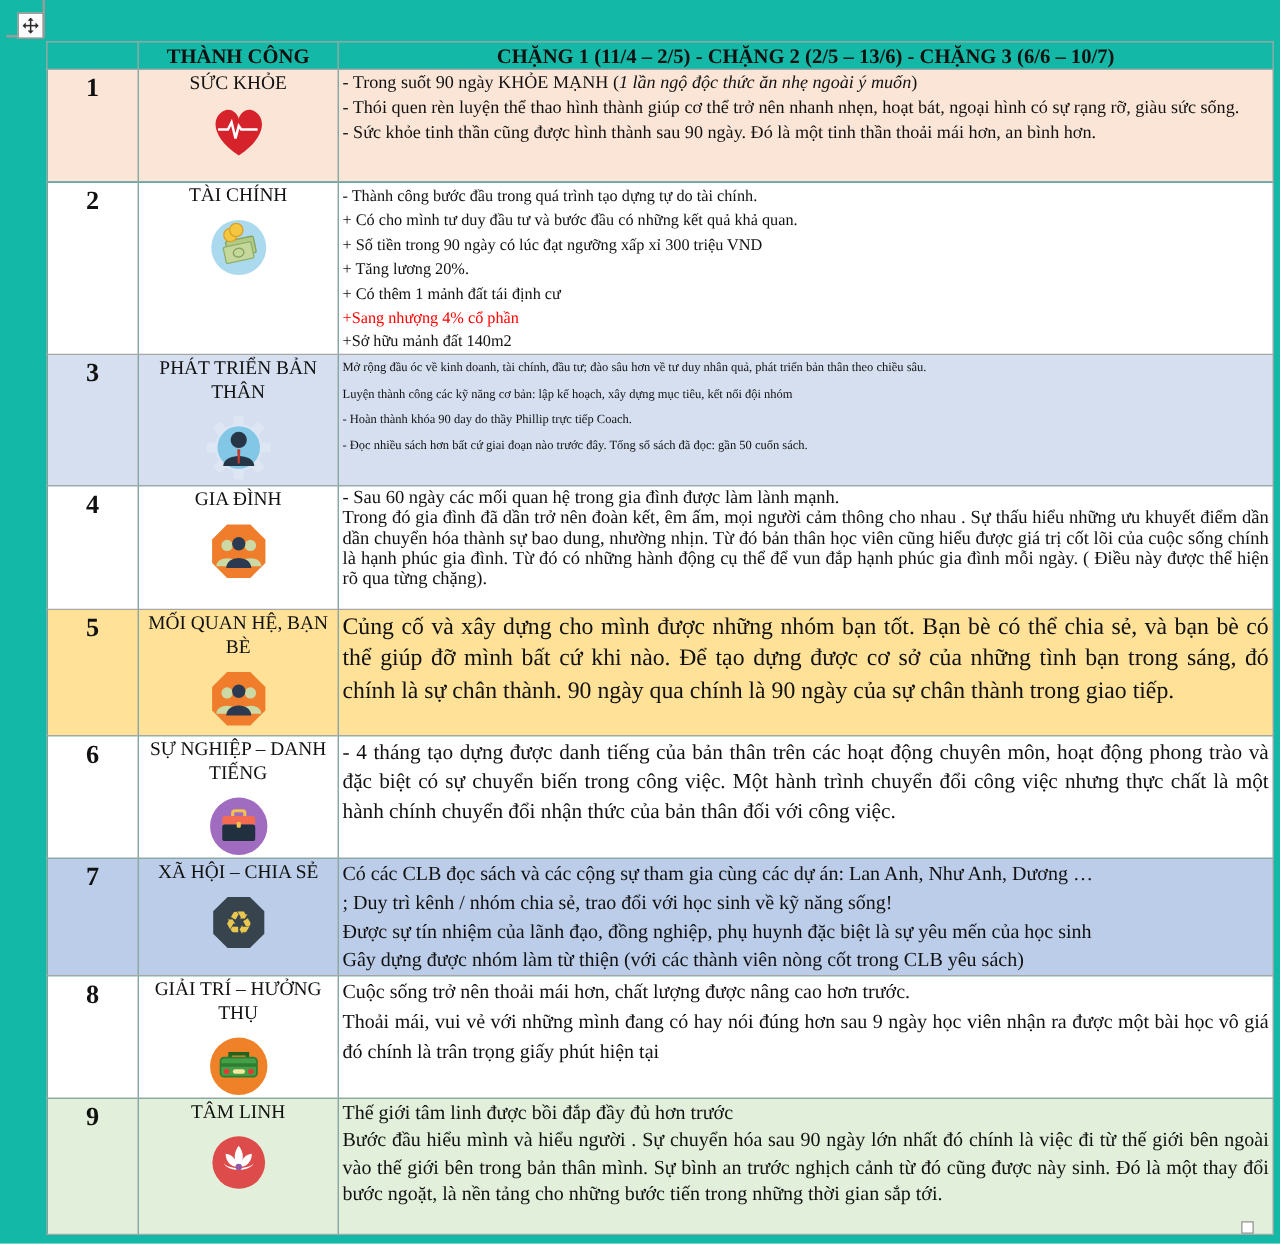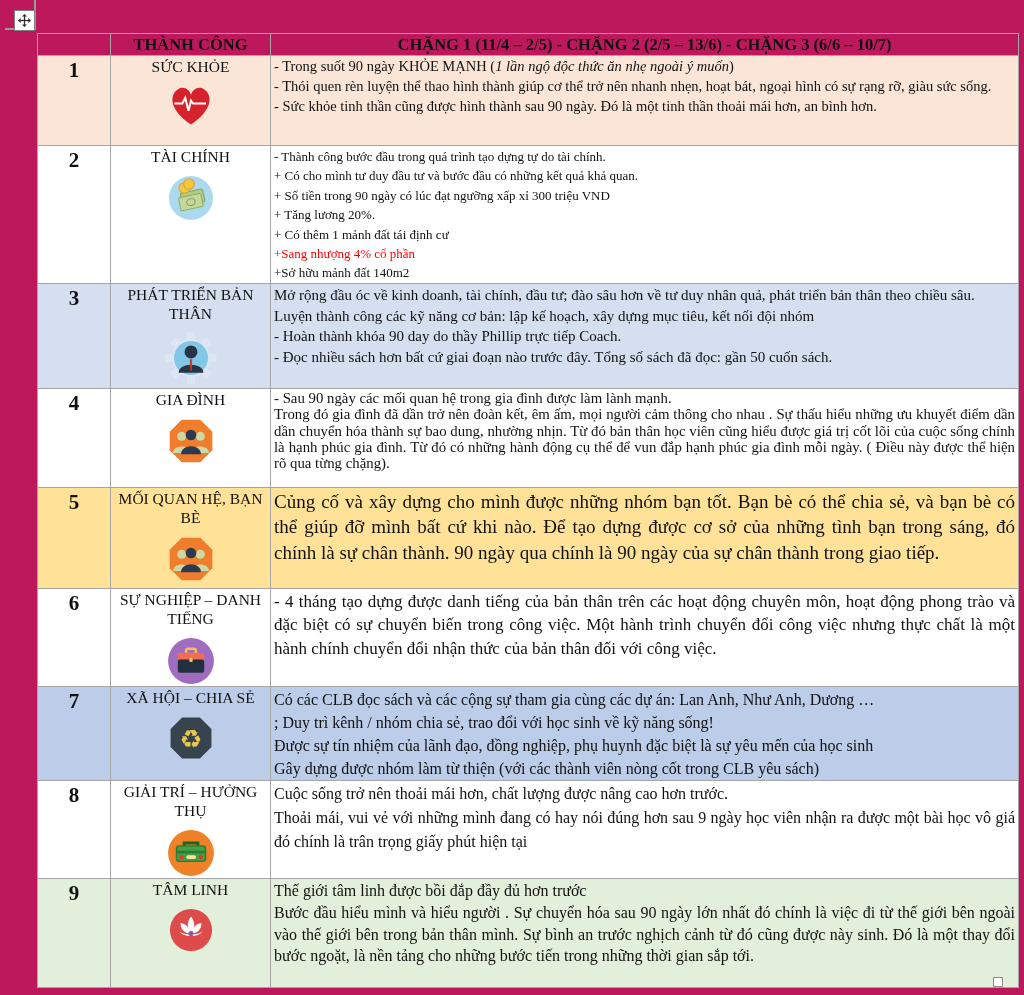--- a/index.html
+++ b/index.html
@@ -1,16 +1,16 @@
 <!DOCTYPE html>
 <html><head>
 <meta charset="utf-8">
 <style>
   html,body{margin:0;padding:0;background:#fff;}
-  #page{position:relative;width:1024px;height:995px;background:#be185d;overflow:hidden;
+  #page{position:relative;width:1024px;height:995px;background:#14b8a6;overflow:hidden;
         font-family:"Liberation Serif","DejaVu Serif",serif;color:#111;}
   
   .vmark{position:absolute;left:34px;top:0;width:2px;height:30px;background:#9a9a9a;}
   .hmark{position:absolute;left:5px;top:28px;width:30px;height:2px;background:#9a9a9a;}
   
   .move-handle{position:absolute;left:14px;top:10px;width:19px;height:19px;background:#fbfbfb;
                border:1px solid #7f7f7f;display:flex;align-items:center;justify-content:center;cursor:move;}
   
   .resize-handle{position:absolute;left:993px;top:977px;width:8px;height:8px;background:#fff;
                  border:1px solid #8f8f8f;cursor:nwse-resize;}
@@ -22,21 +22,21 @@
   td.num{text-align:center;font-weight:bold;font-size:21px;line-height:26px;padding-top:1px;}
   td.cat{text-align:center;font-weight:normal;font-size:15.5px;line-height:19px;padding-top:1px;}
   td.desc{padding:1px 3px 0 3px;}
   td.desc p{margin:0;}
   .icon{display:block;margin:8px auto 0 auto;}
   .j{text-align:justify;}
   .red{color:#ff0000;}
   
   tr.r1{height:90px;}  tr.r1 .desc{font-size:14.5px;line-height:19.8px;}
   tr.r2{height:138px;} tr.r2 .desc{font-size:13px;line-height:19.4px;}
-  tr.r3{height:105px;} tr.r3 .desc{font-size:15px;line-height:20.5px;}
+  tr.r3{height:105px;} tr.r3 .desc{font-size:10px;line-height:20.5px;}
   tr.r4{height:99px;}  tr.r4 .desc{font-size:14.8px;line-height:16.3px;}
   tr.r5{height:101px;} tr.r5 .desc{font-size:19px;line-height:25.4px;}
   tr.r6{height:94px;}  tr.r6 .desc{font-size:17px;line-height:23.4px;}
   tr.r7{height:93px;}  tr.r7 .desc{font-size:16px;line-height:23px;}
   tr.r8{height:91px;}  tr.r8 .desc{font-size:16px;line-height:24px;}
   tr.r9{height:109px;} tr.r9 .desc{font-size:16px;line-height:21.8px;}
 </style>
 </head>
 <body>
 
@@ -154,21 +154,21 @@
             <circle cx="11" cy="14.5" r="3.4"></circle>
                 <circle cx="25" cy="14.5" r="3.4"></circle>
             <path d="M4.5 27 C4.5 20.5 17.5 20.5 17.5 27 Z"></path>
             <path d="M18.5 27 C18.5 20.5 31.5 20.5 31.5 27 Z"></path>
           </g>
           <circle cx="18" cy="13.5" r="4" fill="#2b3a50"></circle>
           <path d="M10.5 28 C10.5 20 25.5 20 25.5 28 Z" fill="#2b3a50"></path>
         </svg>
       </td>
       <td class="desc" style="background-color: rgb(255, 255, 255);">
-        <p>- Sau 90 ngày các mối quan hệ trong gia đình được làm lành mạnh.</p>
+        <p>- Sau 60 ngày các mối quan hệ trong gia đình được làm lành mạnh.</p>
         <p class="j">Trong đó gia đình đã dần trở nên đoàn kết, êm ấm, mọi người cảm thông cho nhau . Sự thấu hiểu những ưu khuyết điểm dần dần chuyển hóa thành sự bao dung, nhường nhịn. Từ đó bản thân học viên cũng hiểu được giá trị cốt lõi của cuộc sống chính là hạnh phúc gia đình. Từ đó có những hành động cụ thể để vun đắp hạnh phúc gia đình mỗi ngày. ( Điều này được thể hiện rõ qua từng chặng).</p>
       </td>
     </tr>
 
     <tr class="r5">
       <td class="num" style="background-color: rgb(255, 226, 152);"><span>5</span></td>
       <td class="cat" style="background-color: rgb(255, 226, 152);">
         <span>MỐI QUAN HỆ, BẠN BÈ</span>
         <svg class="icon" width="48" height="48" viewBox="0 0 36 36">
           <polygon points="11,2 25,2 34,11 34,25 25,34 11,34 2,25 2,11" fill="#ef7d2b"></polygon>

